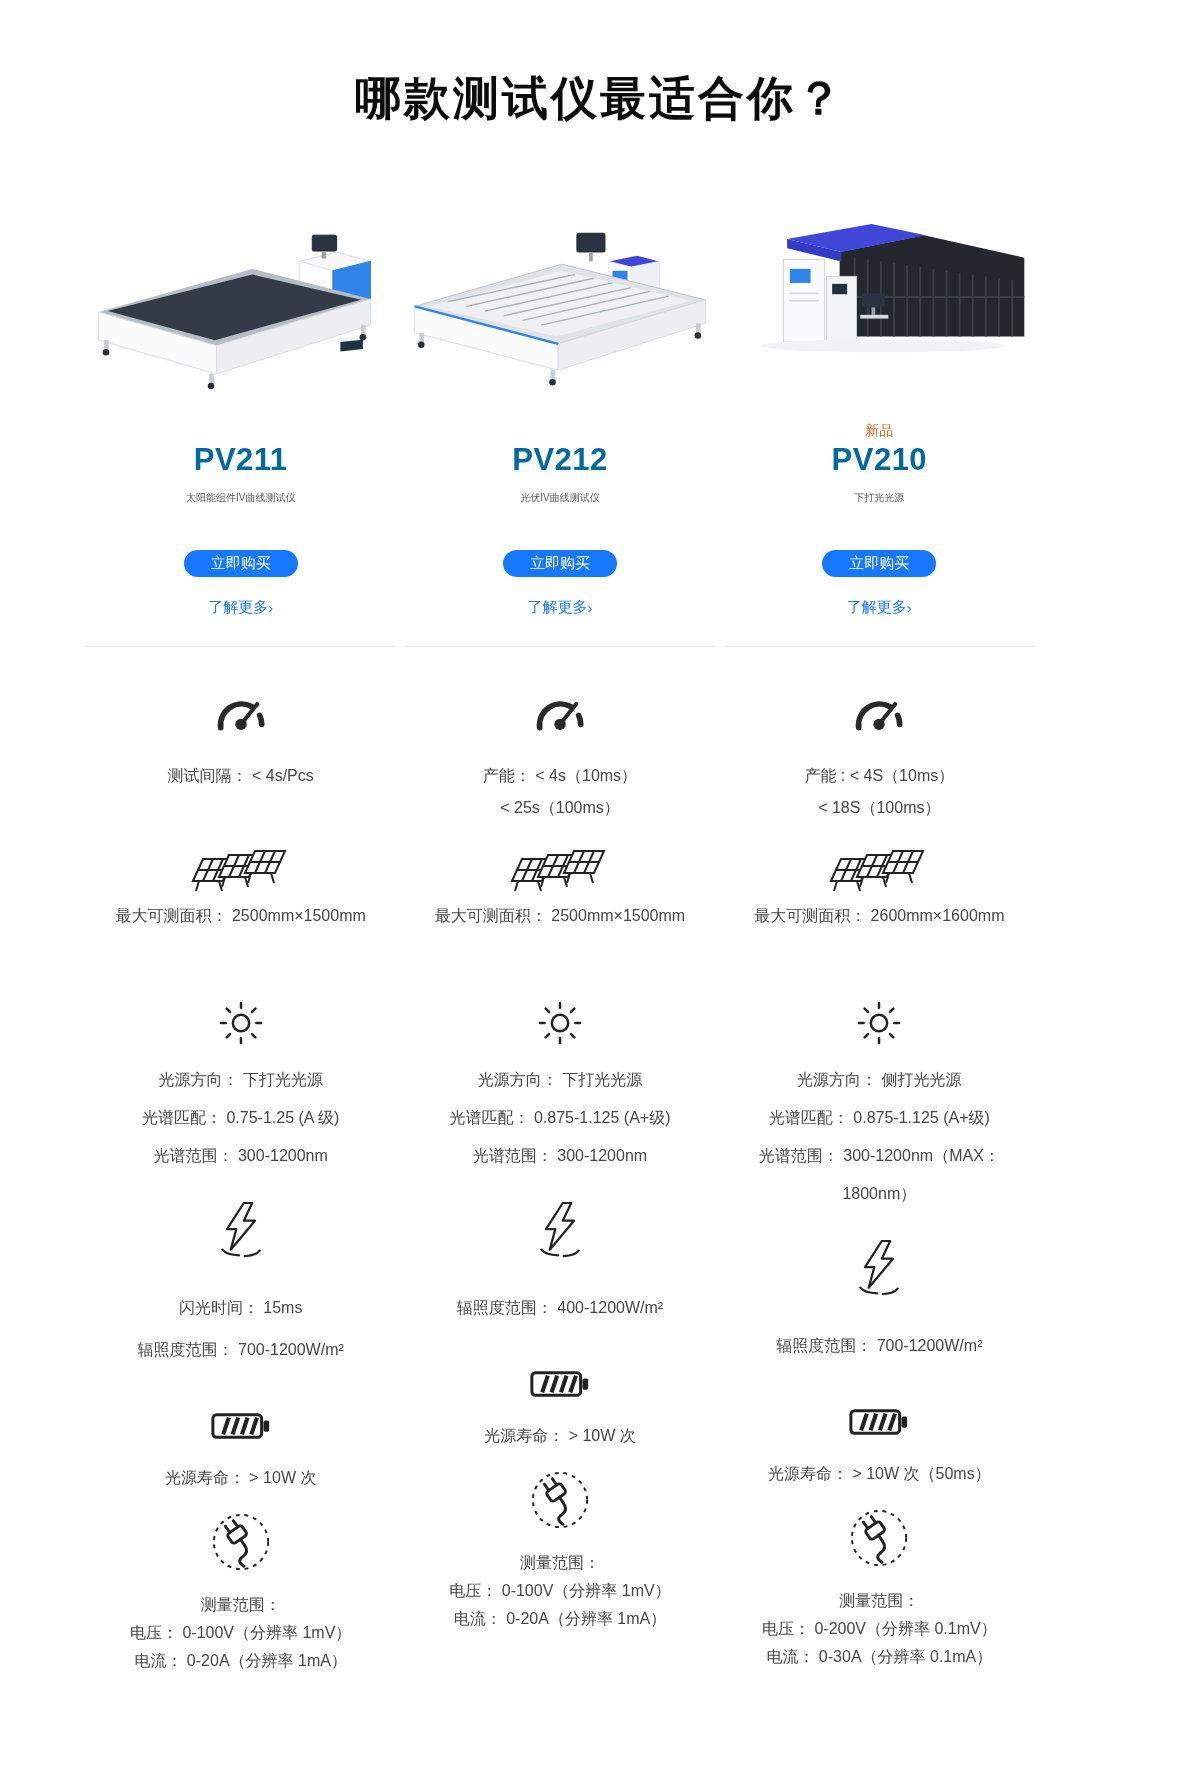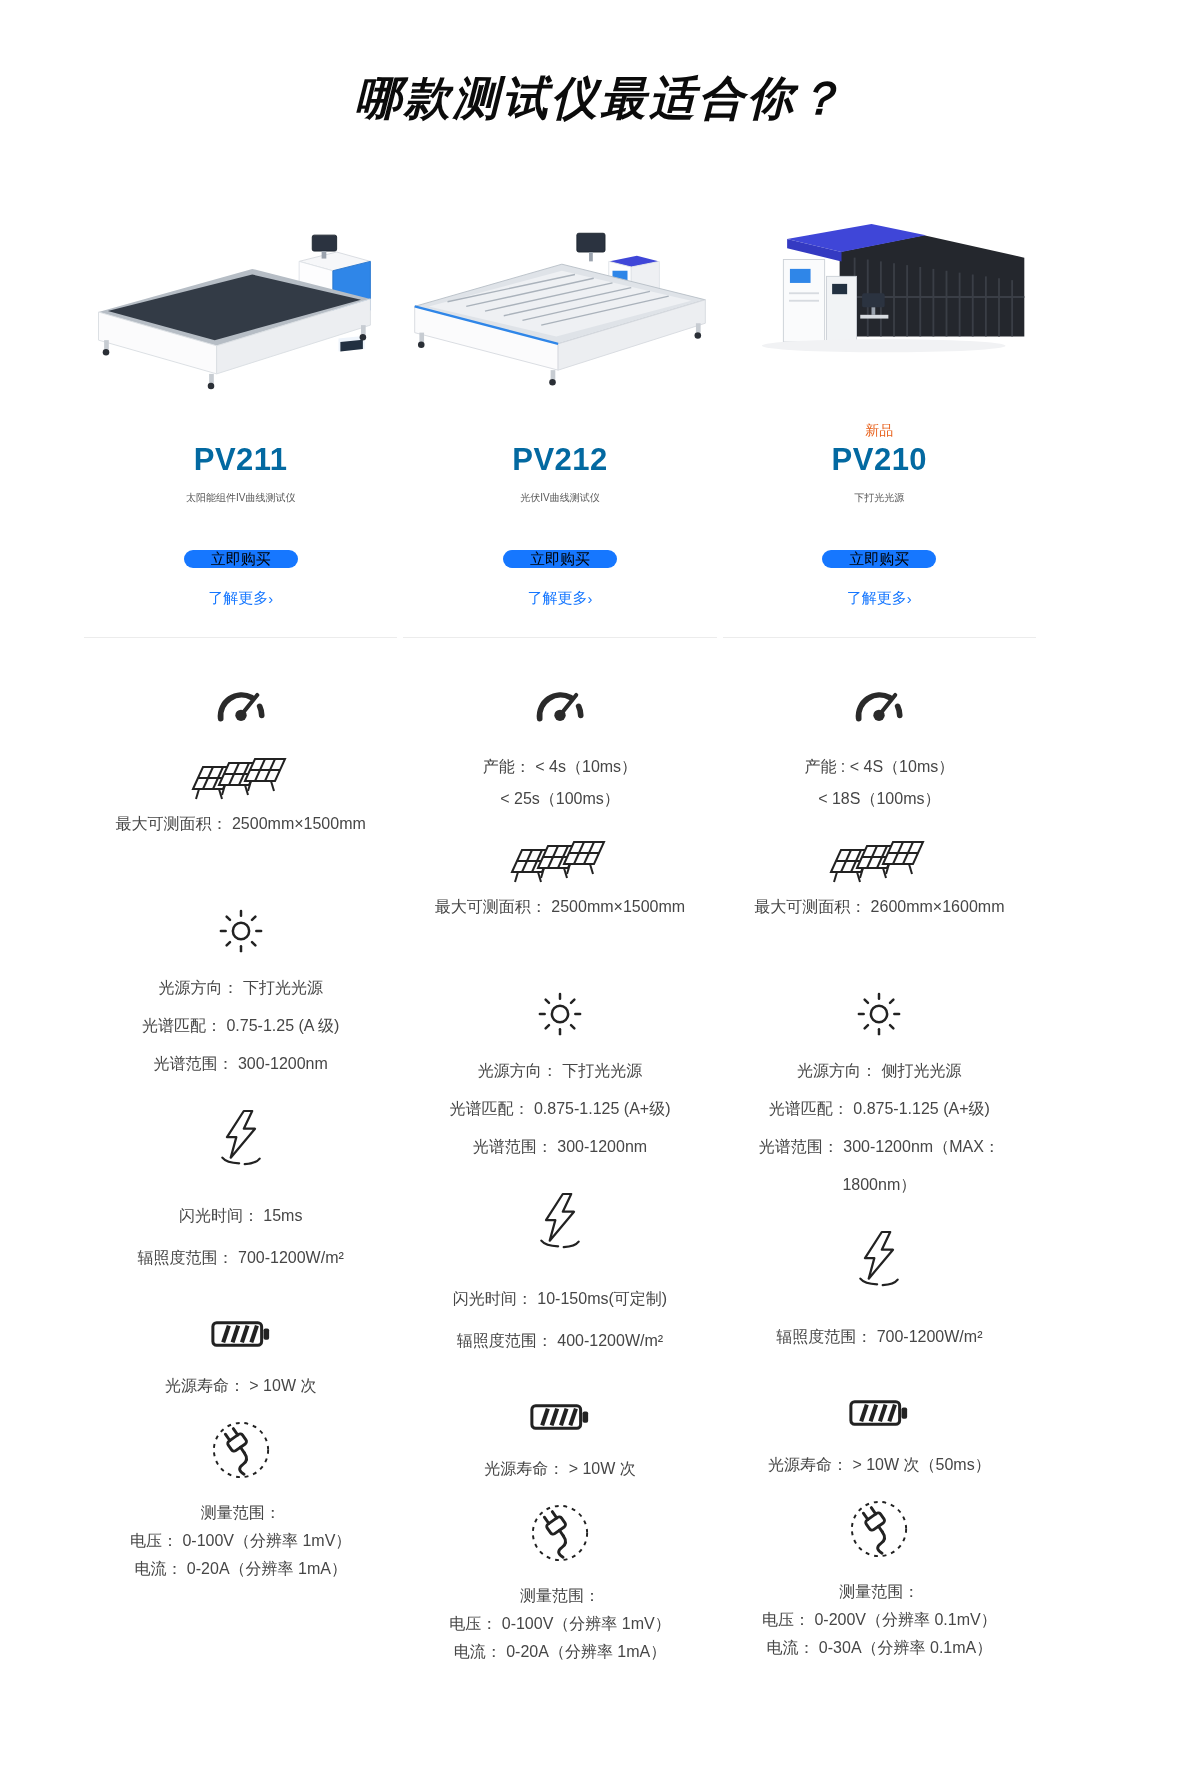--- a/index.html
+++ b/index.html
@@ -1,26 +1,26 @@
 <!DOCTYPE html>
 <html><head>
 <meta charset="utf-8">
 <style>
   * { box-sizing: border-box; }
   html,body { margin:0; padding:0; background:#ffffff; }
   body { width:1200px; font-family:"Liberation Sans","DejaVu Sans",sans-serif; color:#454545; }
   .page { width:1200px; padding-top:50px; }
-  .main-title { text-align:center; font-size:46px; font-weight:800; color:#0b0b0b; letter-spacing:3px; margin:18px 0 0 0; font-family:"Liberation Sans","DejaVu Sans",sans-serif;font-style:italic; }
+  .main-title { text-align:center; font-size:46px; font-weight:800; color:#0b0b0b; letter-spacing:3px; margin:18px 0 0 0; font-family:"Liberation Sans","DejaVu Sans",sans-serif; }
   .grid { width:952px; margin-left:84px; margin-top:70px; display:grid; grid-template-columns:repeat(3,1fr); column-gap:6px; }
   .col { display:flex; flex-direction:column; align-items:center; }
   .img-wrap { height:212px; width:100%; display:flex; align-items:flex-end; justify-content:center; }
   .badge { height:24px; line-height:24px; margin-top:6px; font-size:14px; color:#e8611c; }
   .prod-name { font-size:31px; font-weight:600; color:#0369a1; margin-top:0px; letter-spacing:0.5px; }
   .prod-sub { font-size:10px; color:#585858; margin-top:13px; }
-  .buy-btn { margin-top:45px; background:#1677ff; color:#000000; border:none; border-radius:18px; height:18px; padding:0 27px; font-size:15px; font-family:inherit; cursor:pointer; }
+  .buy-btn { margin-top:45px; background:#1677ff; color:#fef9c3; border:none; border-radius:18px; height:27px; padding:0 27px; font-size:15px; font-family:inherit; cursor:pointer; }
   .more-link { margin-top:21px; color:#1677ff; font-size:15px; text-decoration:none; display:inline-flex; align-items:center; gap:0; cursor:pointer; }
   .more-arrow { font-size:15px; }
   .specs { width:100%; margin-top:29px; border-top:1px solid #ececec; display:flex; flex-direction:column; align-items:center; }
   .spec-icon { display:flex; justify-content:center; }
   .icon-gauge   { margin-top:44px; }
   .icon-panels  { margin-top:17px; }
   .icon-sun     { margin-top:73px; }
   .icon-flash   { margin-top:26px; }
   .icon-battery { margin-top:40px; }
   .icon-plug    { margin-top:22px; }
@@ -130,20 +130,24 @@
           <span>了解更多</span>
           <span class="more-arrow">›</span>
         </a>
 
       <div class="specs">
         <div class="spec-icon icon-gauge">
             <svg width="52" height="52" viewBox="0 0 64 64">
               <use href="#ic-gauge"></use>
             </svg>
           </div>
+        <div class="spec-lines lines-speed">
+          <div>测试间隔： &lt; 4s/Pcs</div>
+          <div></div>
+        </div>
         <div class="spec-icon icon-panels">
             <svg width="100" height="50" viewBox="0 0 100 50">
               <use href="#ic-panels"></use>
             </svg>
           </div>
         <div class="spec-lines lines-area">
           <div>最大可测面积： 2500mm×1500mm</div>
         </div>
         <div class="spec-icon icon-sun">
             <svg width="46" height="46" viewBox="0 0 48 48">
@@ -251,21 +255,20 @@
           <div>光源方向： 下打光光源</div>
           <div>光谱匹配： 0.875-1.125 (A+级)</div>
           <div>光谱范围： 300-1200nm</div>
         </div>
         <div class="spec-icon icon-flash">
             <svg width="56" height="60" viewBox="0 0 60 64">
               <use href="#ic-flash"></use>
             </svg>
           </div>
         <div class="spec-lines lines-flash">
-          <div>闪光时间： 10-150ms(可定制)</div>
           <div>辐照度范围： 400-1200W/m²</div>
         </div>
         <div class="spec-icon icon-battery">
             <svg width="60" height="30" viewBox="0 0 64 32">
               <use href="#ic-battery"></use>
             </svg>
           </div>
         <div class="spec-lines lines-life">
           <div>光源寿命： &gt; 10W 次</div>
         </div>

